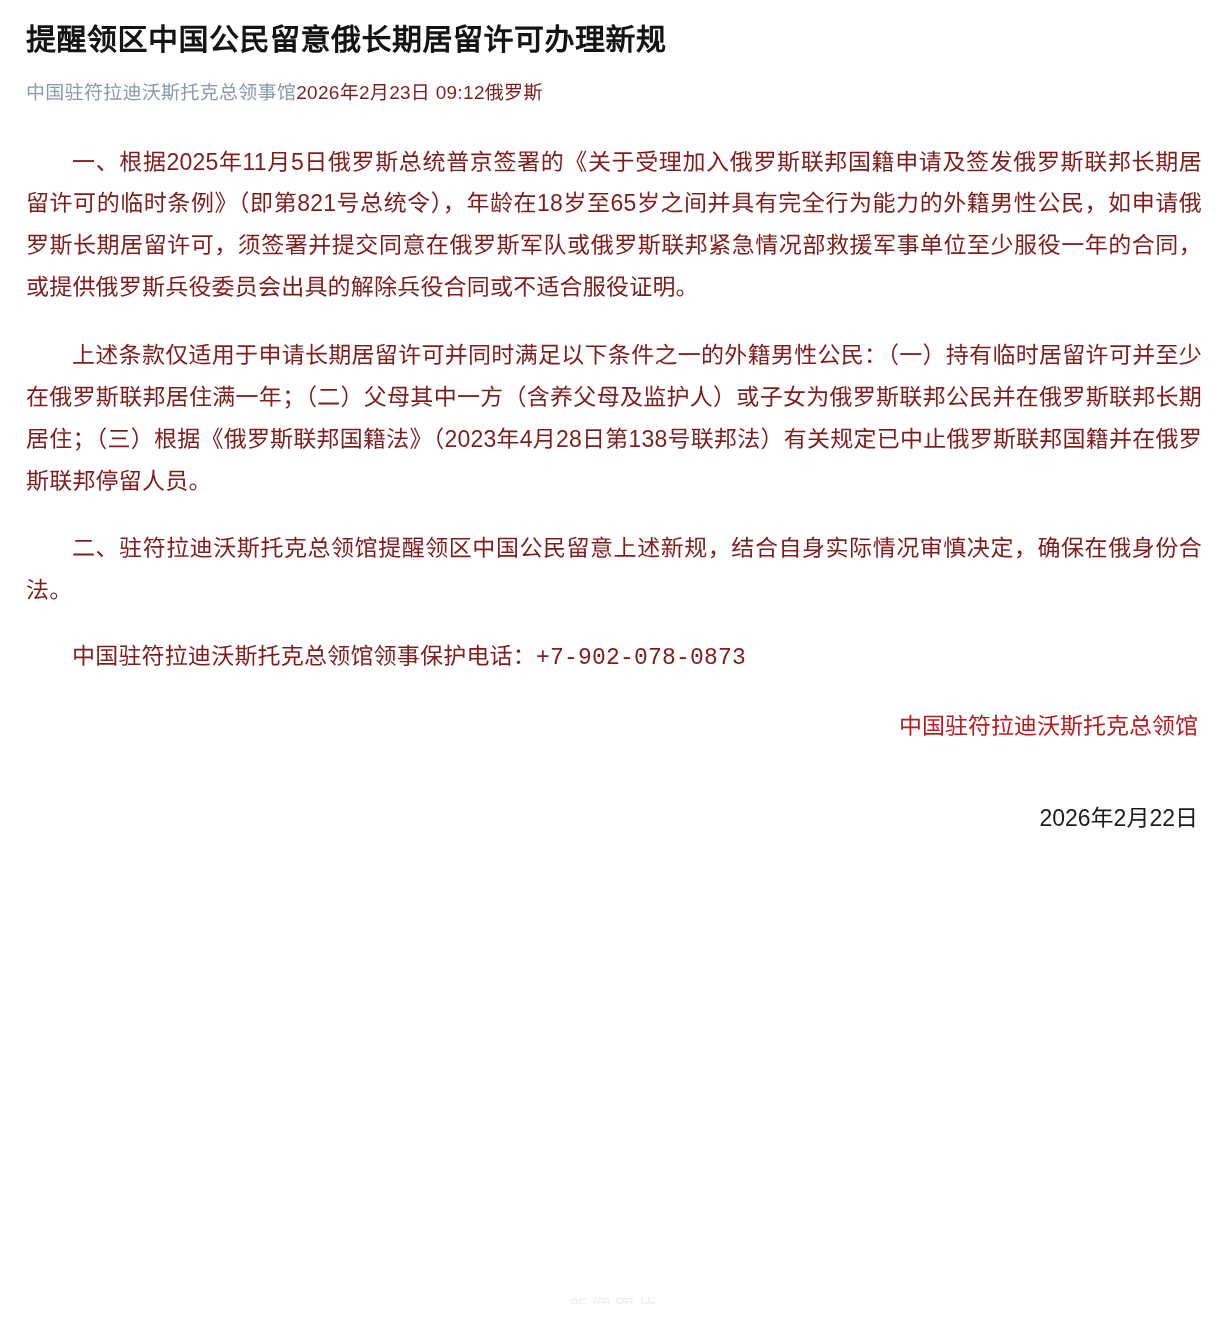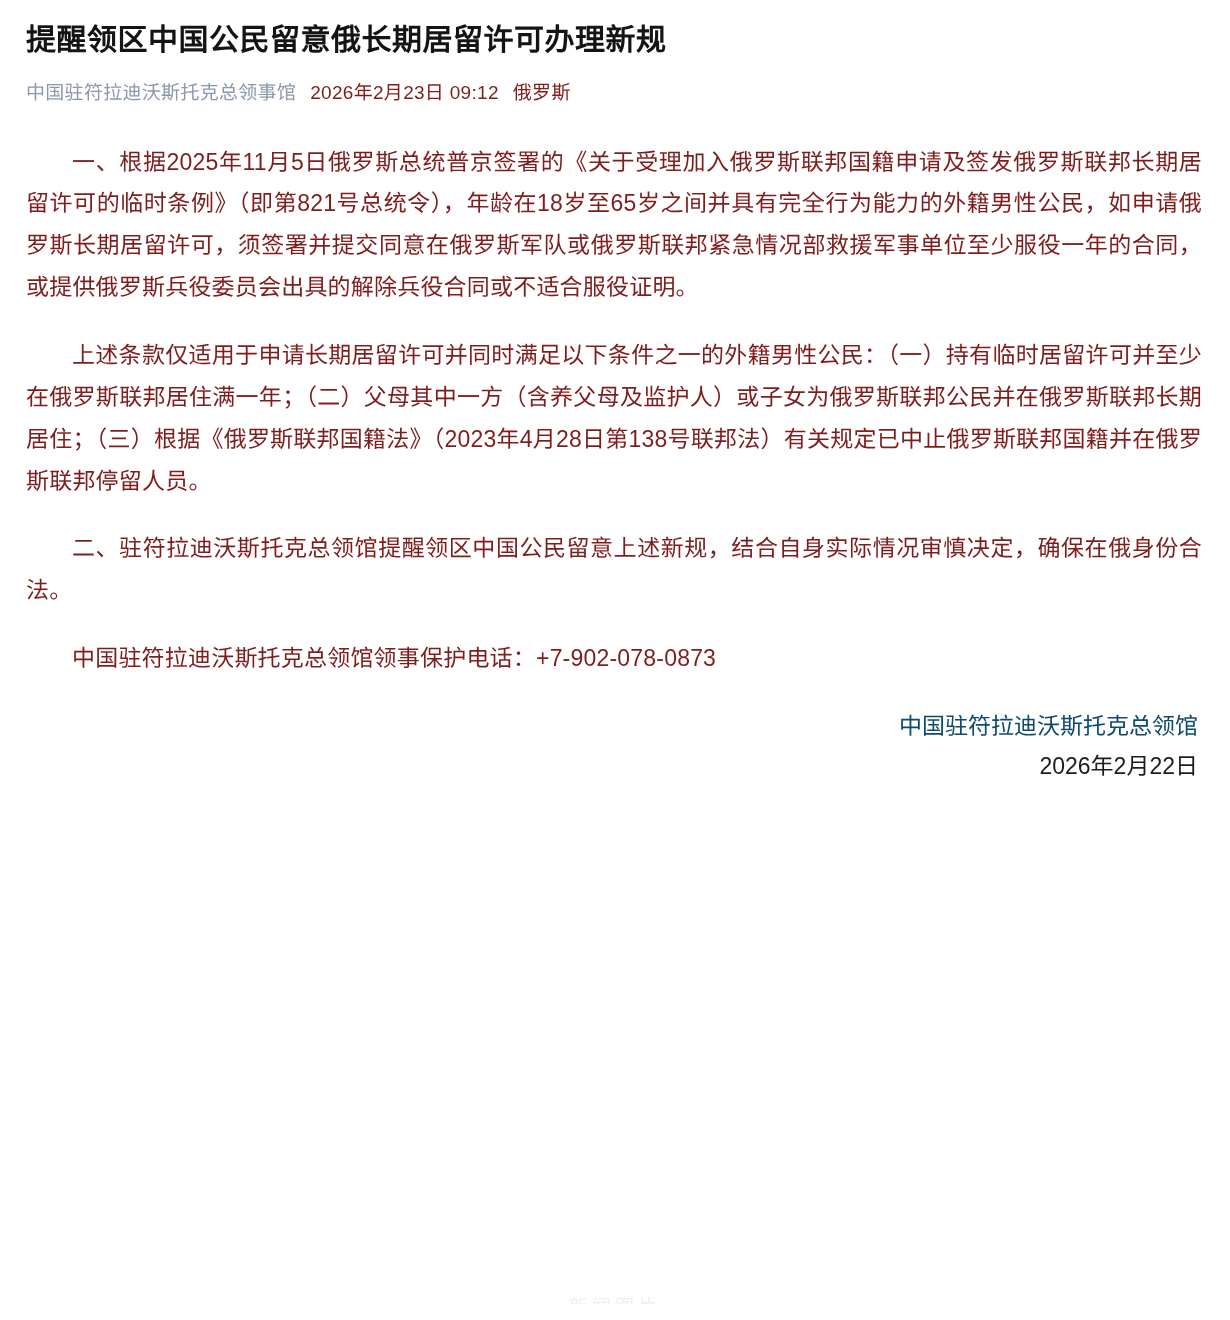--- a/index.html
+++ b/index.html
@@ -26,21 +26,20 @@
     font-size: 30px;
     font-weight: bold;
     line-height: 1.25;
     color: #141414;
     letter-spacing: 0.5px;
     margin: 0 0 18px 0;
   }
   .meta-row {
     display: flex;
     align-items: flex-end;
-    gap: 14px;
     margin: 0 0 38px 0;
     font-size: 19px;
     color: #8f9399;
     letter-spacing: 0.3px;
   }
   .meta-source {
     color: #8a98ad;
   }
   .meta-date, .meta-location {
     color: #7f1d1d;
@@ -54,30 +53,32 @@
   .para {
     margin: 0 0 26px 0;
     text-align: justify;
     text-justify: inter-ideograph;
   }
   .para.indent {
     text-indent: 2em;
   }
   .para.tight {
     margin-bottom: 24px;
+    font-family: Liberation Mono, monospace;
   }
   .signature {
     margin-top: 26px;
     text-align: right;
     font-size: 23px;
     line-height: 1.8;
-    color: #0c4a6e;
+    color: #b91c1c;
     padding-right: 4px;
   }
   .sign-date {
+    margin-top: 52px;
     text-align: right;
     font-size: 23px;
     color: #1c1c1c;
     padding-right: 4px;
   }
   .watermark {
     position: absolute;
     left: 50%;
     bottom: 2px;
     transform: translateX(-50%);

